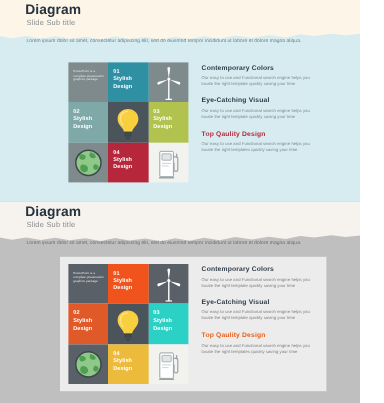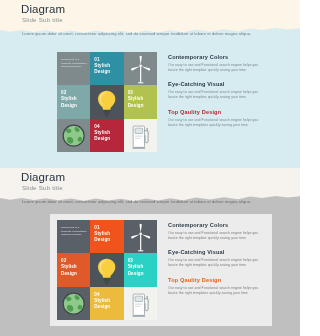--- a/index.html
+++ b/index.html
@@ -19,21 +19,21 @@
   }
   .slide.gray .banner{background:#f6f3ee;}
   .banner-edge{
     position:absolute;left:0;top:25px;width:300px;height:12px;
     pointer-events:none;
   }
   .banner-edge svg{display:block;width:300px;height:12px;}
 
   .ttl{
     position:absolute;left:21px;top:3px;
-    font-size:11.5px;font-weight:normal;color:#27333f;
+    font-size:11.5px;font-weight:bold;color:#27333f;
     letter-spacing:.1px;line-height:12px;
   }
   .sub{
     position:absolute;left:22px;top:16px;
     font-size:6.2px;color:#8a8f92;letter-spacing:.2px;line-height:8px;
   }
 
   .lead{
     position:absolute;left:22px;top:31px;width:262px;
     font-size:4.1px;color:#6d7b82;line-height:6px;letter-spacing:.05px;

